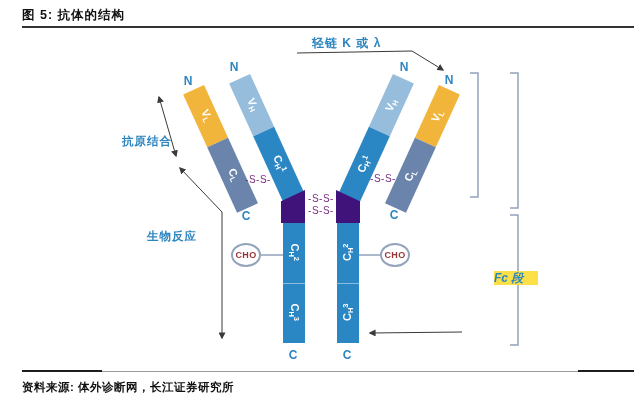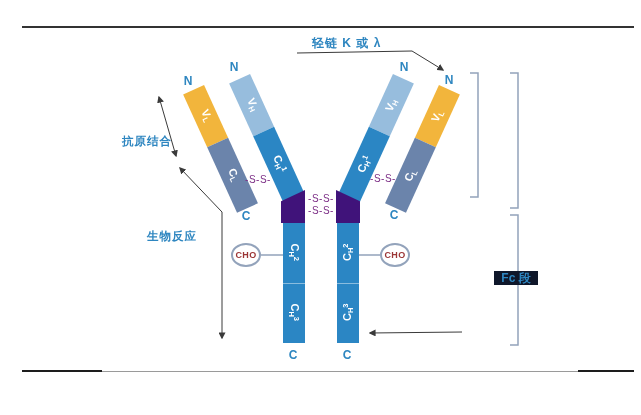--- a/index.html
+++ b/index.html
@@ -60,28 +60,29 @@
   .n-left-outer{left:180px;top:75px;} .n-left-inner{left:226px;top:61px;}
   .n-right-inner{left:396px;top:61px;} .n-right-outer{left:441px;top:74px;}
   .c-left-outer{left:238px;top:210px;} .c-right-outer{left:386px;top:209px;}
   .c-left-stem{left:285px;top:349px;} .c-right-stem{left:339px;top:349px;}
   
   .anno{font-weight:bold;color:var(--label-blue);line-height:1;white-space:nowrap;}
   .light-chain{left:312px;top:37px;font-size:12px;letter-spacing:1px;}
   .antigen{left:122px;top:136px;font-size:11.5px;letter-spacing:1px;}
   .bio{left:147px;top:231px;font-size:11.5px;letter-spacing:1px;}
   .fab{left:462px;top:135px;width:86px;text-align:center;font-size:12px;background:#fff;padding:1px 0;}
-  .fc{left:494px;top:271px;width:44px;text-align:center;font-size:12px;background:#0f172a;padding:1px 0;}
+  .fc{left:494px;top:271px;width:44px;font-size:12px;background:#fde047;padding:1px 0;font-style:italic;}
   .overlay{left:0;top:0;}
 </style>
 </head>
 <body>
 
 <div class="stage">
 
+  <div class="abs title">图 5: 抗体的结构</div>
   <div class="abs top-rule"></div>
 
   <div class="abs stem stem-left"></div>
   <div class="abs stem stem-right"></div>
   <div class="abs stem-div stem-div-left"></div>
   <div class="abs stem-div stem-div-right"></div>
 
   <div class="abs arm arm-left-outer">
     <div class="seg seg-v bg-yellow">
       <span class="dlabel rot-down"><span>V</span><sub>L</sub></span>
@@ -157,14 +158,15 @@
   <div class="abs term c-right-stem">C</div>
 
   <div class="abs anno light-chain">轻链 K 或 λ</div>
   <div class="abs anno antigen">抗原结合</div>
   <div class="abs anno bio">生物反应</div>
   <div class="abs anno fc">Fc 段</div>
 
   <div class="abs bottom-rule"></div>
   <div class="abs bottom-rule-dark-l"></div>
   <div class="abs bottom-rule-dark-r"></div>
+  <div class="abs source">资料来源: 体外诊断网，长江证券研究所</div>
 
 </div>
 
 </body></html>

